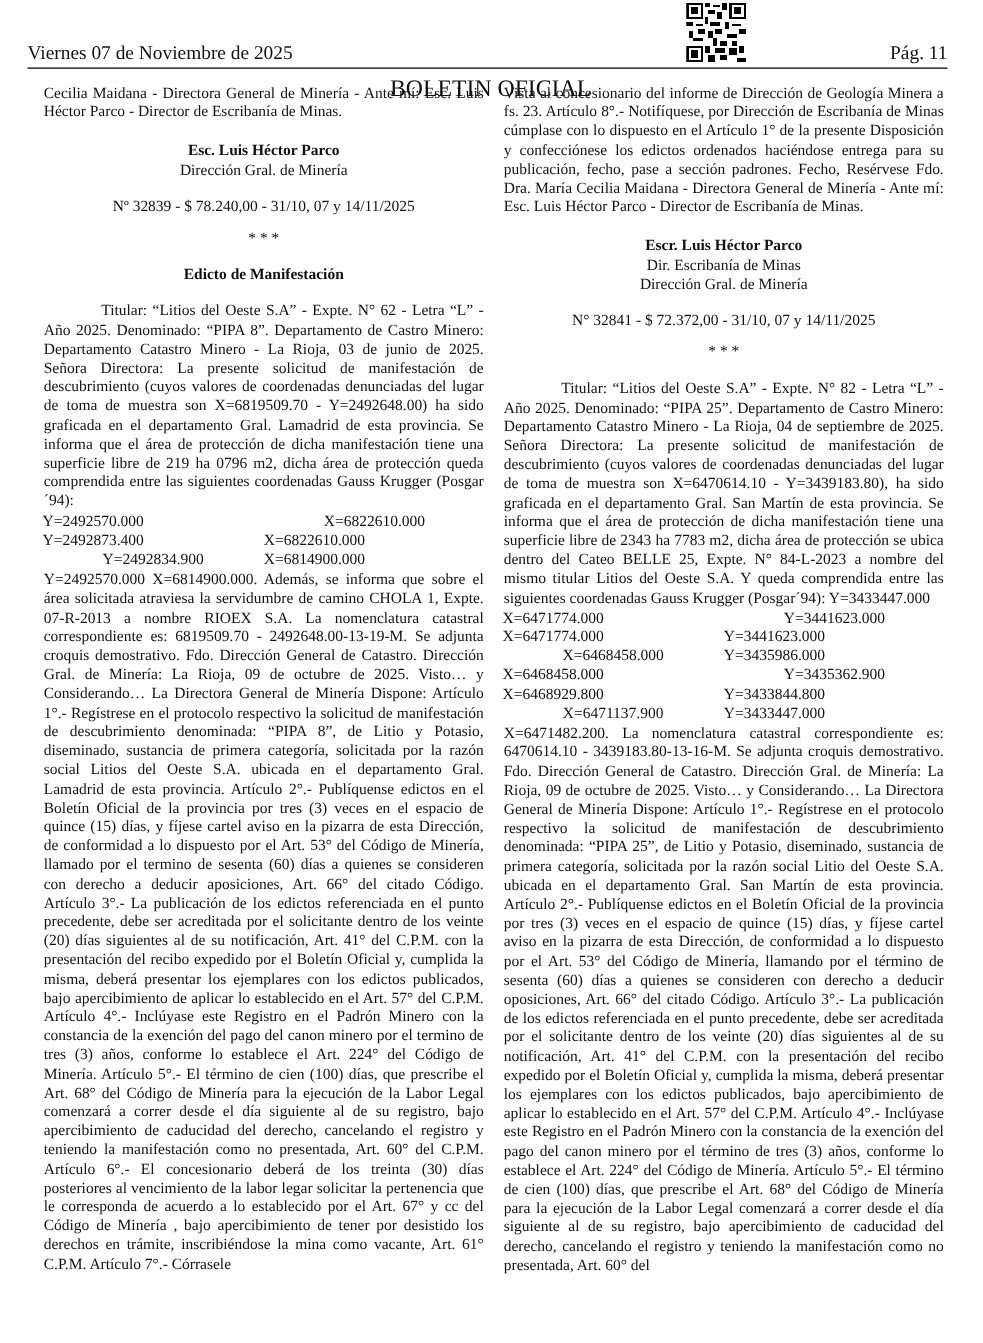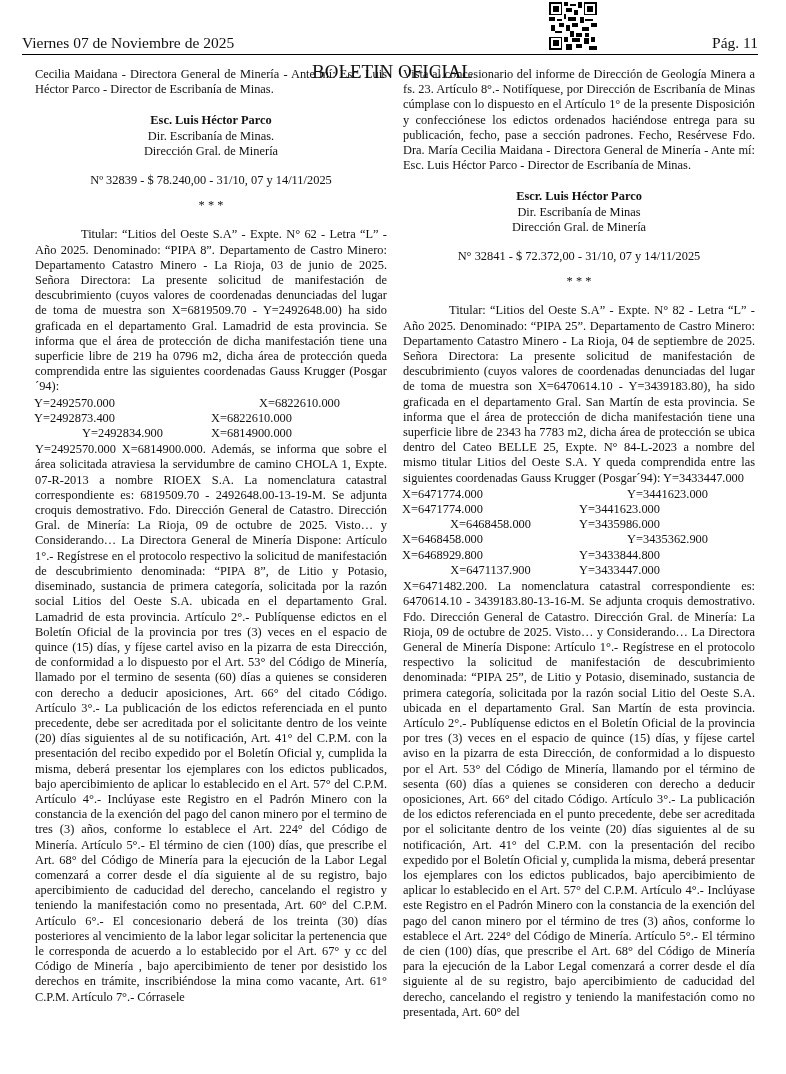--- a/index.html
+++ b/index.html
@@ -80,25 +80,25 @@
       <rect x="21" y="23" width="4" height="2"></rect>
     </g>
   </svg>
   <span class="page">Pág. 11</span>
 </div>
 
 <div class="col left">
   <p>Cecilia Maidana - Directora General de Minería - Ante mí: Esc. Luis Héctor Parco - Director de Escribanía de Minas.</p>
   <div class="sig">
     <div class="name">Esc. Luis Héctor Parco</div>
-    <div>Dir. Escribanía de Minas.</div>
     <div>Dirección Gral. de Minería</div>
   </div>
   <div class="notice">Nº 32839 - $ 78.240,00 - 31/10, 07 y 14/11/2025</div>
   <div class="stars">* * *</div>
+  <div class="section-title">Edicto de Manifestación</div>
   <p class="indent">Titular: “Litios del Oeste S.A” - Expte. N° 62 - Letra “L” - Año 2025. Denominado: “PIPA 8”. Departamento de Castro Minero: Departamento Catastro Minero - La Rioja, 03 de junio de 2025. Señora Directora: La presente solicitud de manifestación de descubrimiento (cuyos valores de coordenadas denunciadas del lugar de toma de muestra son X=6819509.70 - Y=2492648.00) ha sido graficada en el departamento Gral. Lamadrid de esta provincia. Se informa que el área de protección de dicha manifestación tiene una superficie libre de 219 ha 0796 m2, dicha área de protección queda comprendida entre las siguientes coordenadas Gauss Krugger (Posgar´94):</p>
   <div class="coords">
     <span>Y=2492570.000</span>
     <span>X=6822610.000</span>
     <span>Y=2492873.400</span>
     <span>X=6822610.000</span>
     <span>Y=2492834.900</span>
     <span>X=6814900.000</span>
   </div>
   <p>Y=2492570.000 X=6814900.000. Además, se informa que sobre el área solicitada atraviesa la servidumbre de camino CHOLA 1, Expte. 07-R-2013 a nombre RIOEX S.A. La nomenclatura catastral correspondiente es: 6819509.70 - 2492648.00-13-19-M. Se adjunta croquis demostrativo. Fdo. Dirección General de Catastro. Dirección Gral. de Minería: La Rioja, 09 de octubre de 2025. Visto… y Considerando… La Directora General de Minería Dispone: Artículo 1°.- Regístrese en el protocolo respectivo la solicitud de manifestación de descubrimiento denominada: “PIPA 8”, de Litio y Potasio, diseminado, sustancia de primera categoría, solicitada por la razón social Litios del Oeste S.A. ubicada en el departamento Gral. Lamadrid de esta provincia. Artículo 2°.- Publíquense edictos en el Boletín Oficial de la provincia por tres (3) veces en el espacio de quince (15) días, y fíjese cartel aviso en la pizarra de esta Dirección, de conformidad a lo dispuesto por el Art. 53° del Código de Minería, llamado por el termino de sesenta (60) días a quienes se consideren con derecho a deducir aposiciones, Art. 66° del citado Código. Artículo 3°.- La publicación de los edictos referenciada en el punto precedente, debe ser acreditada por el solicitante dentro de los veinte (20) días siguientes al de su notificación, Art. 41° del C.P.M. con la presentación del recibo expedido por el Boletín Oficial y, cumplida la misma, deberá presentar los ejemplares con los edictos publicados, bajo apercibimiento de aplicar lo establecido en el Art. 57° del C.P.M. Artículo 4°.- Inclúyase este Registro en el Padrón Minero con la constancia de la exención del pago del canon minero por el termino de tres (3) años, conforme lo establece el Art. 224° del Código de Minería. Artículo 5°.- El término de cien (100) días, que prescribe el Art. 68° del Código de Minería para la ejecución de la Labor Legal comenzará a correr desde el día siguiente al de su registro, bajo apercibimiento de caducidad del derecho, cancelando el registro y teniendo la manifestación como no presentada, Art. 60° del C.P.M. Artículo 6°.- El concesionario deberá de los treinta (30) días posteriores al vencimiento de la labor legar solicitar la pertenencia que le corresponda de acuerdo a lo establecido por el Art. 67° y cc del Código de Minería , bajo apercibimiento de tener por desistido los derechos en trámite, inscribiéndose la mina como vacante, Art. 61° C.P.M. Artículo 7°.- Córrasele</p>

